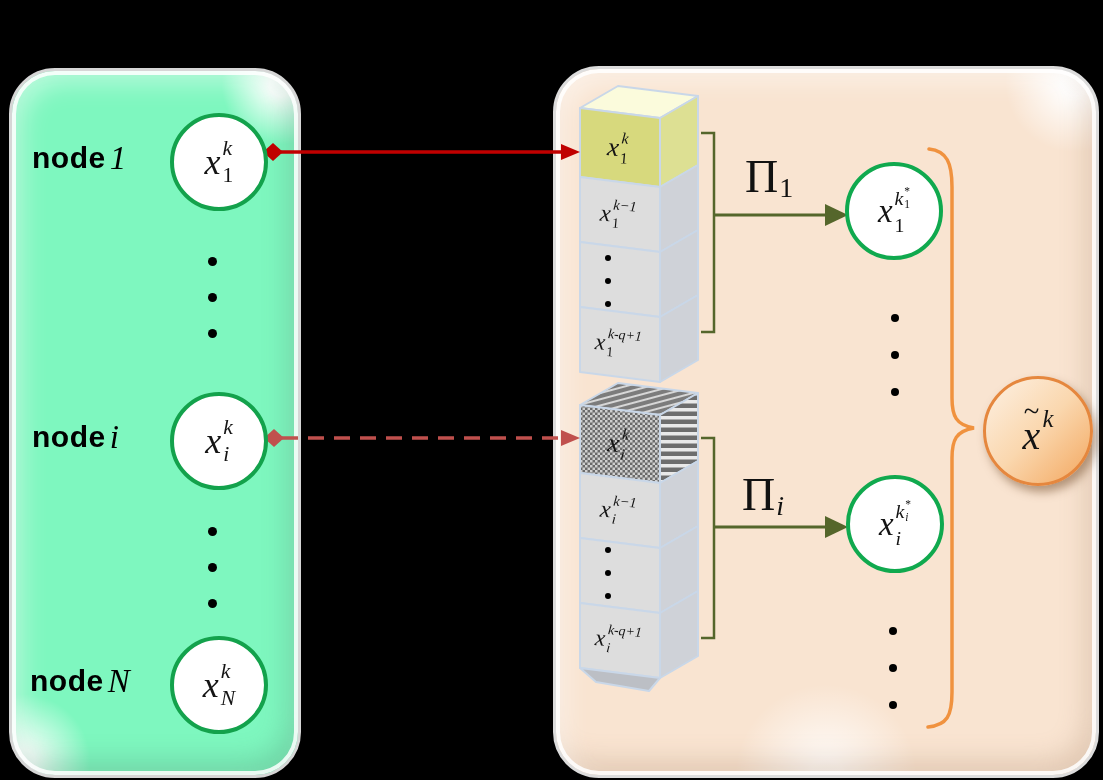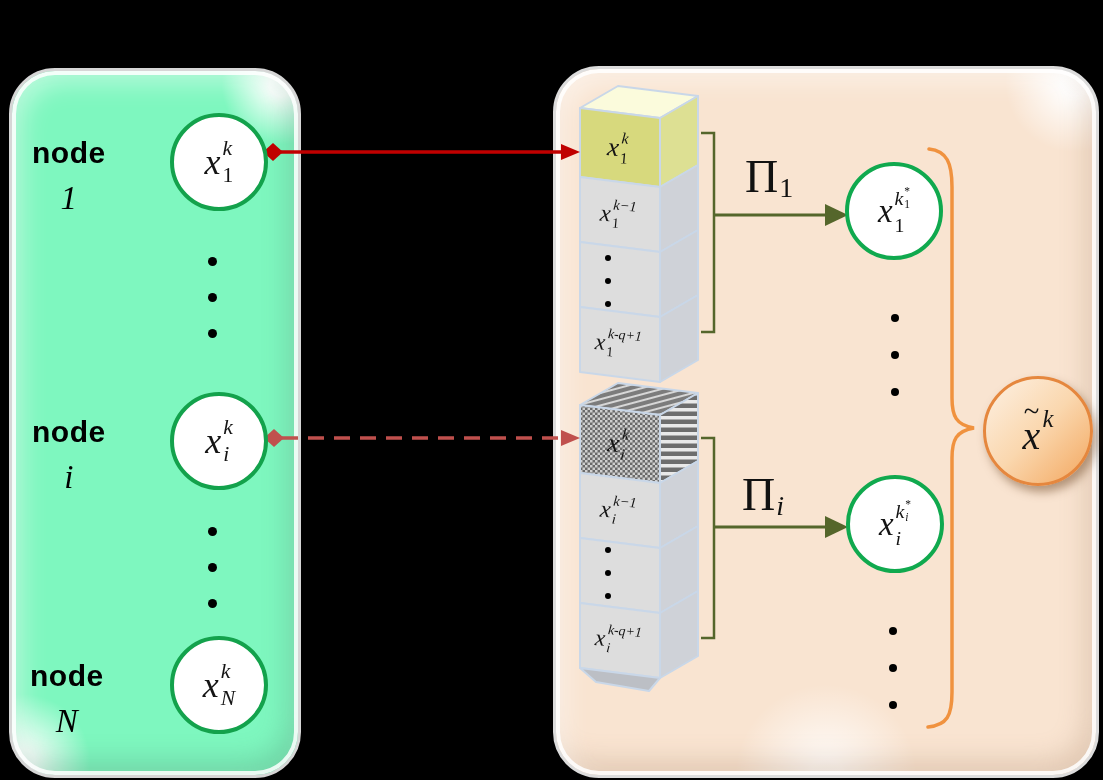--- a/index.html
+++ b/index.html
@@ -39,21 +39,21 @@
   .m .nest{display:inline-flex;align-items:center;}
   .m .col2{display:inline-flex;flex-direction:column;align-items:flex-start;
            font-size:.58em;line-height:1;margin-left:1px;gap:.12em;}
   .up{font-style:normal;}
   .it{font-style:italic;}
   .acc{display:inline-flex;flex-direction:column;align-items:center;}
   .acc .tld{font-size:.72em;line-height:.35;height:.34em;font-style:normal;}
   .suponly{font-size:.62em;transform:translateY(-.5em);margin-left:2px;}
 
   
-  .nodelabel{position:absolute;z-index:3;display:flex;align-items:center;height:44px;gap:10px;color:#000;flex-direction:column;}
+  .nodelabel{position:absolute;z-index:3;display:flex;align-items:center;height:44px;gap:4px;color:#000;}
   .nword{font-family:"Liberation Sans","DejaVu Sans",sans-serif;font-weight:700;font-size:30px;letter-spacing:.5px;}
   .nidx{font-family:"Liberation Serif","DejaVu Serif",serif;font-size:33px;font-style:italic;}
 
   
   .circle{position:absolute;z-index:3;border-radius:50%;background:#fff;
           display:flex;align-items:center;justify-content:center;}
   .ncircle{width:90px;height:90px;border:4px solid #13a24c;font-size:36px;}
   .rcircle{width:90px;height:90px;border:4px solid #10a94e;font-size:33px;}
   .acircle{width:104px;height:104px;border:3px solid #e5873e;font-size:40px;
            background:linear-gradient(135deg,#fdf1e4 0%,#fad7ae 50%,#f3a75f 100%);

